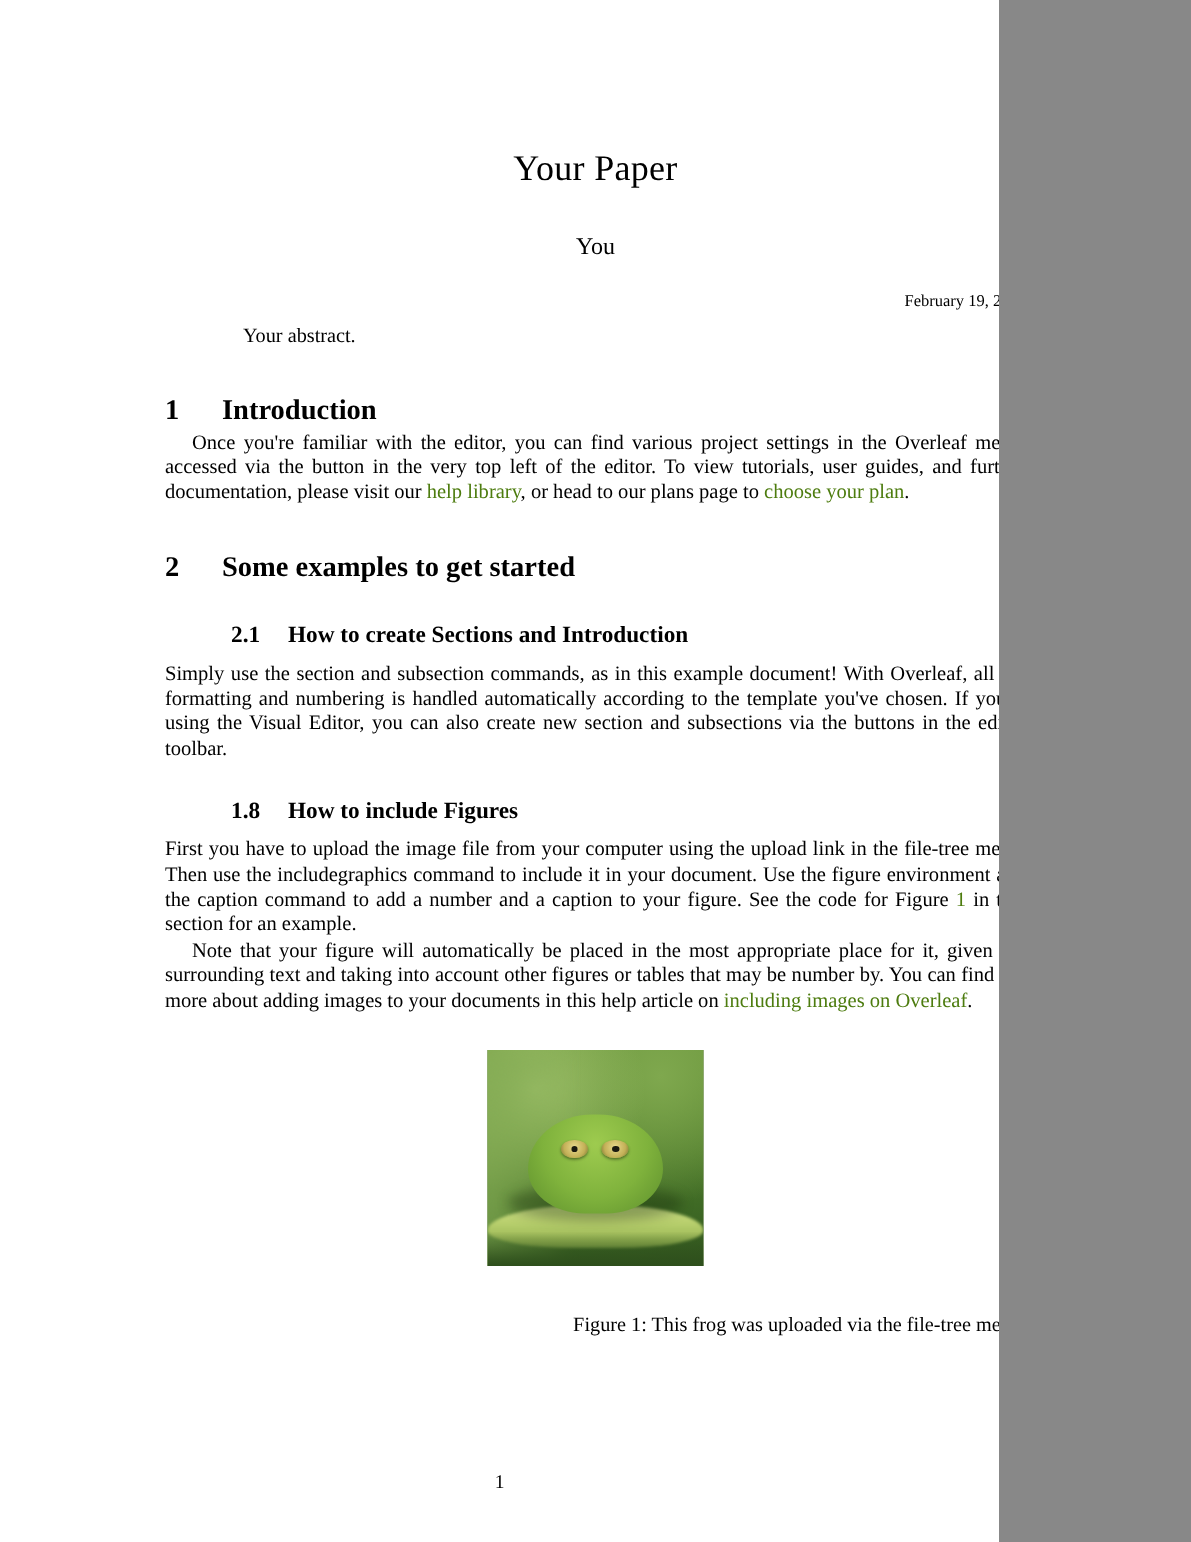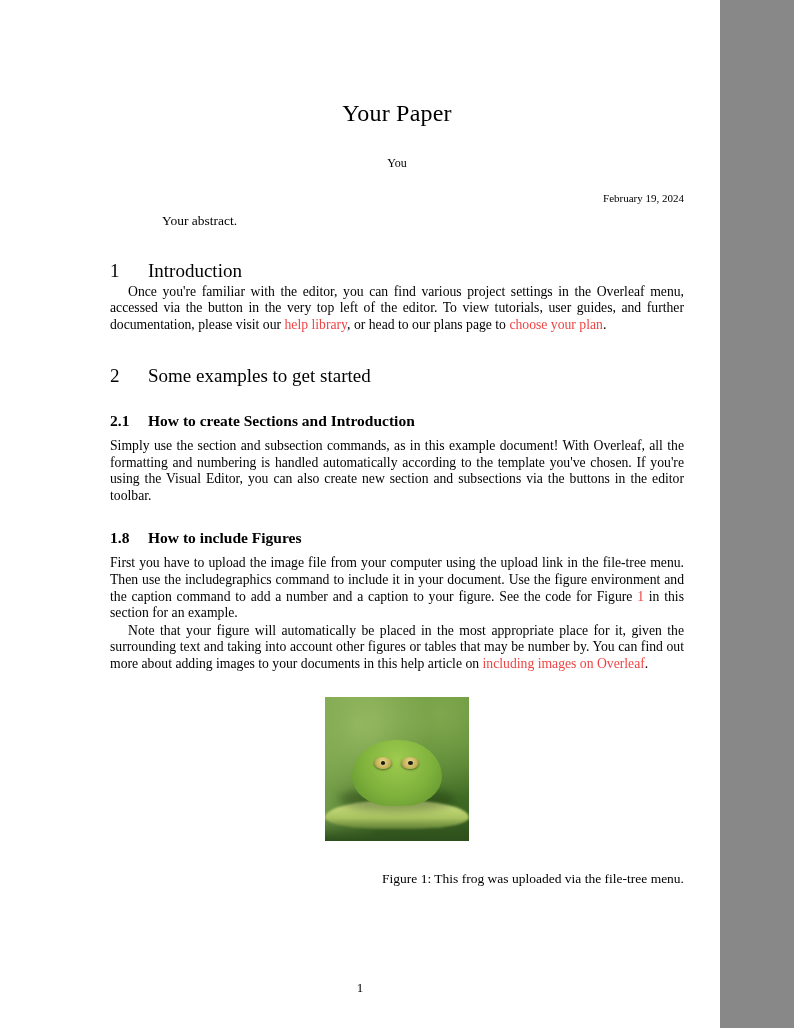--- a/index.html
+++ b/index.html
@@ -1,21 +1,21 @@
 <!DOCTYPE html>
 <html><head>
 <meta charset="utf-8">
 <style>
   html, body {
     margin: 0;
     padding: 0;
     background: #888;
   }
   .page {
-    width: 720px;
+    width: 666px;
     height: 1028px;
     background: #ffffff;
     position: relative;
     box-sizing: border-box;
     font-family: "Liberation Serif", serif;
     color: #000000;
     overflow: hidden;
   }
   .content {
     position: absolute;
@@ -25,21 +25,21 @@
   }
   .doc-title {
     text-align: center;
     font-size: 24px;
     font-weight: normal;
     margin: 0 0 0 0;
     letter-spacing: 0.2px;
   }
   .doc-author {
     text-align: center;
-    font-size: 12px;
+    font-size: 16px;
     margin-top: 29px;
   }
   .doc-date {
     text-align: right;
     font-size: 11px;
     margin-top: 21px;
   }
   .abstract-head {
     text-align: center;
     font-size: 13px;
@@ -47,50 +47,51 @@
     margin-top: 35px;
   }
   .abstract-body {
     font-size: 13.5px;
     margin-top: 9px;
     padding-left: 52px;
     padding-right: 52px;
   }
   h2.sec {
     font-size: 19px;
-    font-weight: normal;
+    font-weight: bold;
     margin: 31px 0 0 0;
     line-height: 1.2;
   }
   h2.sec .num {
     display: inline-block;
     width: 38px;
   }
   h3.subsec {
     font-size: 15.5px;
     font-weight: bold;
     margin: 24px 0 0 0;
     line-height: 1.2;
   }
   h3.subsec .num {
     display: inline-block;
     width: 38px;
+    margin-left: 44px;
   }
   p.body {
     font-size: 13.7px;
     line-height: 1.215;
     margin: 8px 0 0 0;
     text-align: justify;
   }
   p.body.indent {
     text-indent: 18px;
     margin-top: 1px;
   }
   a.link {
-    color: #ef4444;
+    color: #4d7c0f;
     text-decoration: none;
   }
   .figure-block {
     margin-top: 24px;
     text-align: center;
   }
   .figure-img {
     width: 144px;
     height: 144px;
     display: inline-block;

